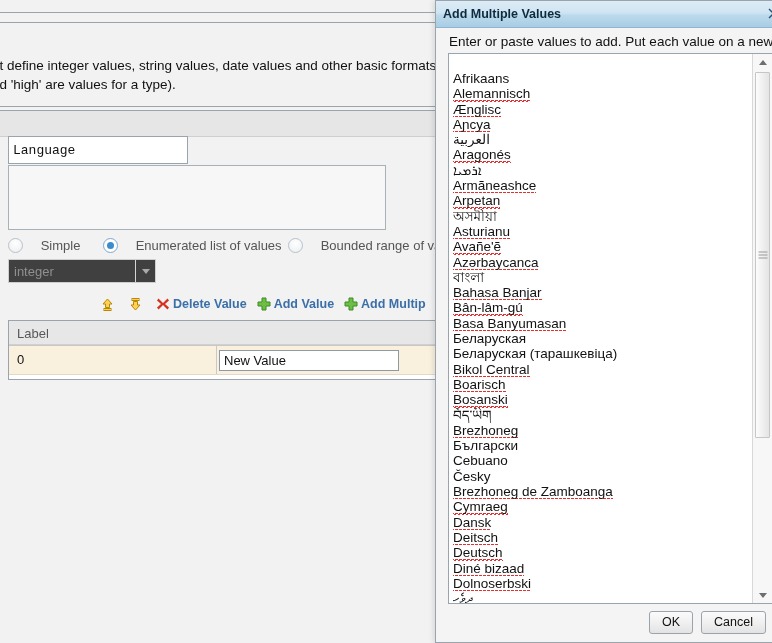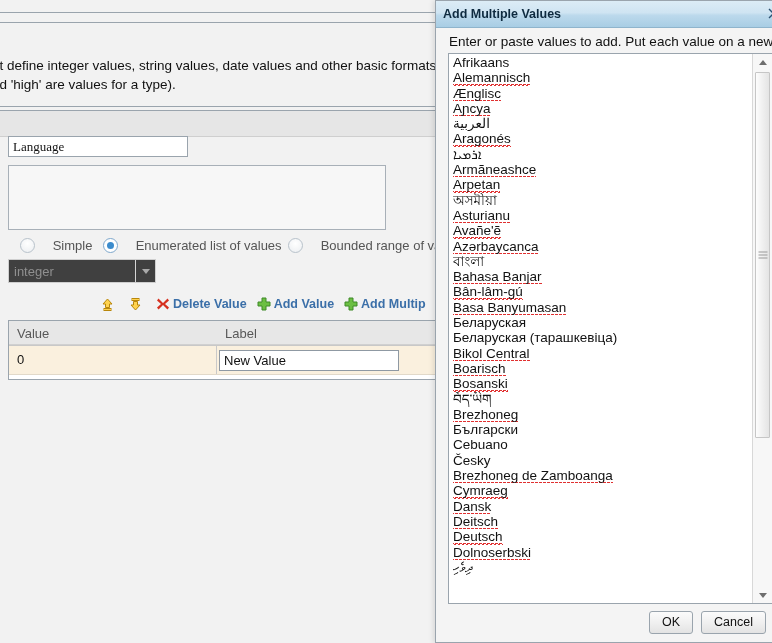--- a/index.html
+++ b/index.html
@@ -68,25 +68,25 @@
     position: absolute;
     left: 0; top: 111px;
     width: 439px; height: 25px;
     background: #e6e6e6;
     border-bottom: 1px solid #cfcfcf;
   }
 
   .name-input {
     position: absolute;
     left: 8px; top: 136px;
-    width: 180px; height: 21px;
+    width: 180px; height: 28px;
     box-sizing: border-box;
     border: 1px solid #9aa4ad;
     background: #fff;
-    font-family: Liberation Serif, serif;
+    font-family: Liberation Mono, monospace;
     font-size: 13px;
     color: #111;
     padding: 1px 4px;
     line-height: 19px;
   }
 
   .desc-box {
     position: absolute;
     left: 8px; top: 165px;
     width: 378px; height: 65px;
@@ -283,21 +283,21 @@
     position: absolute;
     left: 12px; top: 52px;
     width: 325px; height: 551px;
     box-sizing: border-box;
     border: 1px solid #9aa4ad;
     background: #ffffff;
     overflow: hidden;
   }
   .ta-inner {
     position: absolute;
-    left: 0; top: 0;
+    left: 0; top: 16px;
     width: 302px; height: 549px;
     padding: 1px 0 0 4px;
     box-sizing: border-box;
     overflow: hidden;
   }
   .ln {
     height: 15.3px;
     line-height: 15.3px;
     font-size: 13.5px;
     color: #111;
@@ -413,21 +413,21 @@
 
     <div class="bg-hr1"></div>
     <div class="bg-hr2"></div>
     <div class="bg-panel"></div>
 
     <input class="name-input" type="text" value="Language" style="">
 
     <div class="desc-box"></div>
 
     <div class="radio-row">
-      <div class="radio-item" style="left:12px;">
+      <div class="radio-item" style="left:0px;">
         <span class="rb"></span>
         <span class="rlbl">Simple</span>
       </div>
       <div class="radio-item checked" style="left:95px;">
         <span class="rb"></span>
         <span class="rlbl">Enumerated list of values</span>
       </div>
       <div class="radio-item" style="left:280px;">
         <span class="rb"></span>
         <span class="rlbl">Bounded range of val</span>
@@ -485,21 +485,20 @@
             <path d="M5,1 H9 V5 H13 V9 H9 V13 H5 V9 H1 V5 H5 Z" fill="#6cbf43" stroke="#3f8a28" stroke-width="1"></path>
           </svg>
         </span>
         <span>Add Multip</span>
       </span>
 
     </div>
 
     <div class="vtable">
       <div class="vt-head">
-        <div class="th c1">Value</div>
         <div class="th c2">Label</div>
       </div>
       <div class="vt-row">
         <div class="td c1">0</div>
         <div class="td c2">
           <input class="cell-input" type="text" value="New Value" style="">
         </div>
       </div>
     </div>
 
@@ -545,20 +544,21 @@
           <div class="ln"><span>བོད་ཡིག</span></div>
           <div class="ln"><span class="sq">Brezhoneg</span></div>
           <div class="ln"><span>Български</span></div>
           <div class="ln"><span>Cebuano</span></div>
           <div class="ln"><span>Česky</span></div>
           <div class="ln"><span class="sq">Brezhoneg de Zamboanga</span></div>
           <div class="ln"><span class="sq">Cymraeg</span></div>
           <div class="ln"><span class="sq">Dansk</span></div>
           <div class="ln"><span class="sq">Deitsch</span></div>
           <div class="ln"><span class="sq">Deutsch</span></div>
+          <div class="ln"><span class="sq">Diné bizaad</span></div>
           <div class="ln"><span class="sq">Dolnoserbski</span></div>
           <div class="ln"><span>ދިވެހި</span></div>
         </div>
 
       <div class="ta-scroll">
         <div class="sb-btn up">
             <span class="sb-up-tri"></span>
           </div>
         <div class="sb-thumb">
           <span class="sb-grip">

